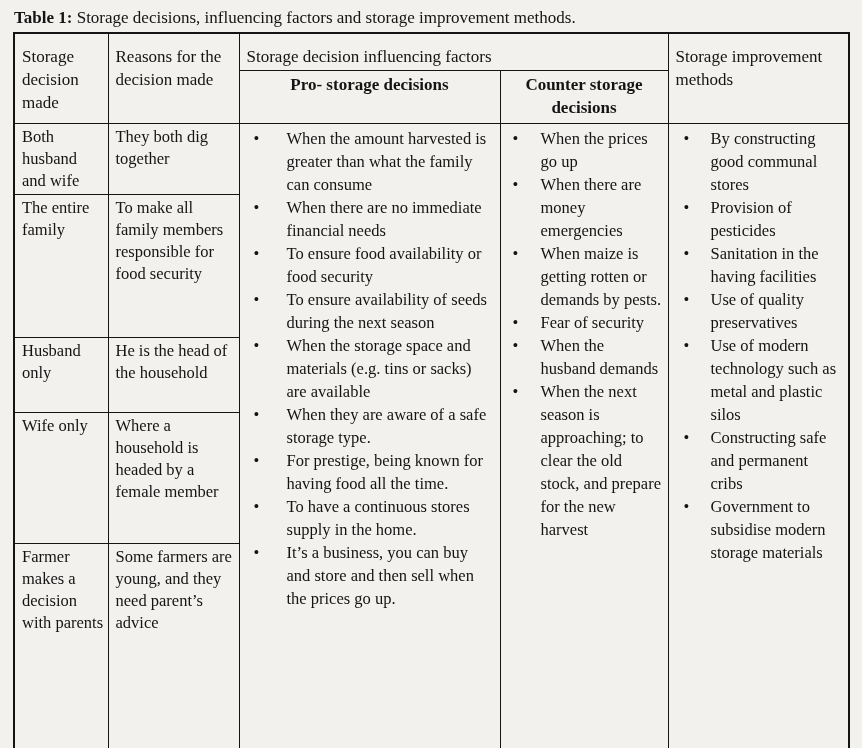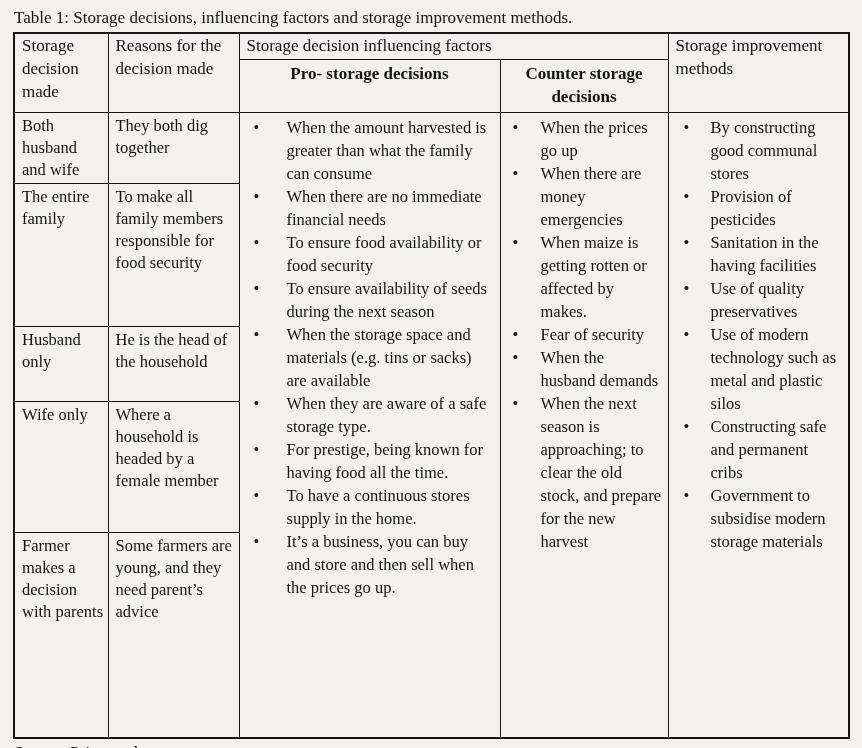--- a/index.html
+++ b/index.html
@@ -8,38 +8,38 @@
     background:#f2f1ee;
     font-family:"Liberation Serif", serif;
     color:#141414;
     overflow:hidden;
   }
   .caption{
     margin:7px 0 4px 14px;
     font-size:17px;
     line-height:21px;
   }
-  .caption .bold{font-weight:normal;}
+  .caption .bold{font-weight:bold;}
   table.main{
     border-collapse:collapse;
     table-layout:fixed;
     margin-left:13px;
     border:2px solid #141414;
   }
   th,td{
     border:1px solid #141414;
     vertical-align:top;
     text-align:left;
     font-weight:normal;
     overflow:hidden;
   }
   th{
     font-size:17px;
     line-height:23px;
-    padding:0 4px 1px 7px;
+    padding:11px 4px 1px 7px;
   }
   .th-influencing{height:24px;}
   .th-sub{
     font-weight:bold;
     text-align:center;
     padding:2px 4px;
     height:48px;
   }
   td.cell{
     font-size:16.5px;
@@ -147,21 +147,21 @@
             <li>
                 <span class="dot">•</span>
                 <span class="li-text">When the prices go up</span>
               </li>
             <li>
                 <span class="dot">•</span>
                 <span class="li-text">When there are money emergencies</span>
               </li>
             <li>
                 <span class="dot">•</span>
-                <span class="li-text">When maize is getting rotten or affected by makes.</span>
+                <span class="li-text">When maize is getting rotten or demands by pests.</span>
               </li>
             <li>
                 <span class="dot">•</span>
                 <span class="li-text">Fear of security</span>
               </li>
             <li>
                 <span class="dot">•</span>
                 <span class="li-text">When the husband demands</span>
               </li>
             <li>

